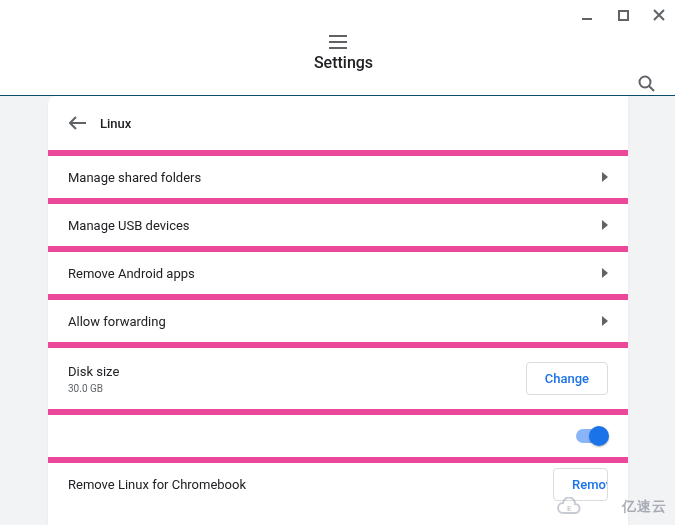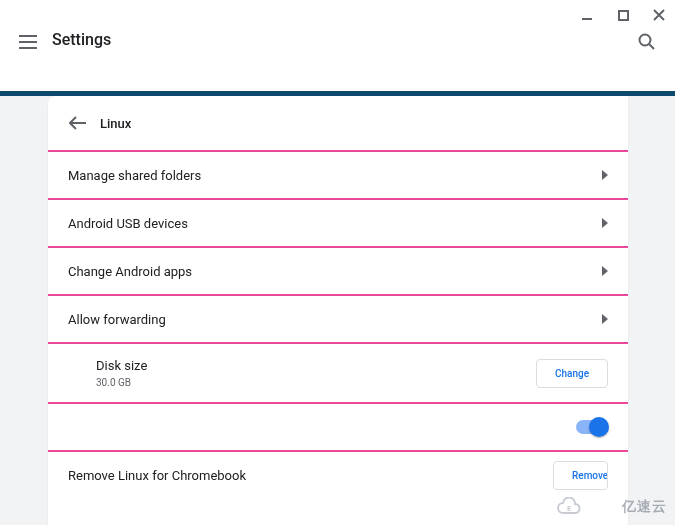--- a/index.html
+++ b/index.html
@@ -1,41 +1,41 @@
 <!DOCTYPE html>
 <html><head>
   <meta charset="utf-8">
   <style>
     * { margin: 0; padding: 0; box-sizing: border-box; font-family: 'Roboto', 'Segoe UI', Arial, sans-serif; }
     body { width: 675px; height: 525px; background: #fff; overflow: hidden; position: relative; }
     
     .titlebar { height: 30px; display: flex; justify-content: flex-end; align-items: center; padding-right: 4px; gap: 12px; }
     .titlebar .win-ctrl { width: 24px; height: 24px; display: flex; align-items: center; justify-content: center; }
 
-    .header { height: 66px; display: flex; padding: 0 16px; border-bottom: 5px solid #0c4a6e; }
+    .header { height: 66px; display: flex; align-items: center; padding: 0 16px; border-bottom: 1px solid #0c4a6e; flex-direction: column; }
     .menu-btn { width: 24px; height: 24px; display: flex; align-items: center; justify-content: center; cursor: pointer; }
     .app-title { margin-left: 12px; font-size: 16px; color: #202124; font-weight: 500; }
     .search-btn { margin-left: auto; width: 24px; height: 24px; display: flex; align-items: center; justify-content: center; cursor: pointer; }
 
     .content { background: #f1f3f4; height: calc(525px - 96px); padding: 0 0 0 48px; overflow: hidden; }
     .panel { background: #fff; width: 580px; border-radius: 8px 0 0 0; box-shadow: 0 1px 2px rgba(0,0,0,0.08); height: 100%; }
     
     .section-header { display: flex; align-items: center; height: 54px; padding: 0 20px; }
     .back-btn { width: 20px; height: 20px; display: flex; align-items: center; justify-content: center; cursor: pointer; }
     .section-title { margin-left: 12px; font-size: 13px; font-weight: 500; color: #202124; }
 
-    .row { display: flex; align-items: center; min-height: 48px; padding: 0 20px; border-top: 2px solid #ec4899; cursor: pointer; }
+    .row { display: flex; align-items: center; min-height: 48px; padding: 0 20px; border-top: 6px solid #ec4899; cursor: pointer; }
     .row.no-cursor { cursor: default; }
     .row .label { font-size: 13px; color: #202124; }
     .row .sub-label { font-size: 10px; color: #5f6368; margin-top: 4px; }
-    .row .text-col { display: flex; flex-direction: column; margin-left: 28px; }
+    .row .text-col { display: flex; flex-direction: column; }
     .row .chevron { margin-left: auto; }
     .row.two-line { padding-top: 14px; padding-bottom: 14px; }
 
-    .btn-outline { margin-left: auto; border: 1px solid #dadce0; background: #fff; color: #1a73e8; font-size: 10px; font-weight: 500; padding: 8px 18px; border-radius: 4px; cursor: pointer; }
+    .btn-outline { margin-left: auto; border: 1px solid #dadce0; background: #fff; color: #1a73e8; font-size: 13px; font-weight: 500; padding: 8px 18px; border-radius: 4px; cursor: pointer; }
 
     .toggle { margin-left: auto; width: 32px; height: 14px; background: #8ab4f8; border-radius: 8px; position: relative; }
     .toggle .knob { position: absolute; right: -1px; top: -3px; width: 20px; height: 20px; background: #1a73e8; border-radius: 50%; box-shadow: 0 1px 2px rgba(0,0,0,0.3); }
 
     .watermark { position: absolute; right: 8px; bottom: 8px; display: flex; align-items: center; gap: 6px; opacity: 0.55; }
     .watermark .wm-text { font-size: 14px; font-weight: 600; color: #6b7280; letter-spacing: 1px; margin-left: 34px; }
 
     svg { display: block; }
   </style>
 </head>
@@ -91,31 +91,31 @@
     <div class="row">
       <span class="label">Manage shared folders</span>
       <span class="chevron">
         <svg width="6" height="10" viewBox="0 0 6 10">
             <path d="M0 0 L6 5 L0 10 Z" fill="#5f6368"></path>
           </svg>
       </span>
     </div>
 
     <div class="row">
-      <span class="label">Android USB devices</span>
+      <span class="label">Manage USB devices</span>
       <span class="chevron">
         <svg width="6" height="10" viewBox="0 0 6 10">
             <path d="M0 0 L6 5 L0 10 Z" fill="#5f6368"></path>
           </svg>
       </span>
     </div>
 
 
     <div class="row">
-      <span class="label">Change Android apps</span>
+      <span class="label">Remove Android apps</span>
       <span class="chevron">
         <svg width="6" height="10" viewBox="0 0 6 10">
             <path d="M0 0 L6 5 L0 10 Z" fill="#5f6368"></path>
           </svg>
       </span>
     </div>
 
     <div class="row">
       <span class="label">Allow forwarding</span>
       <span class="chevron">

